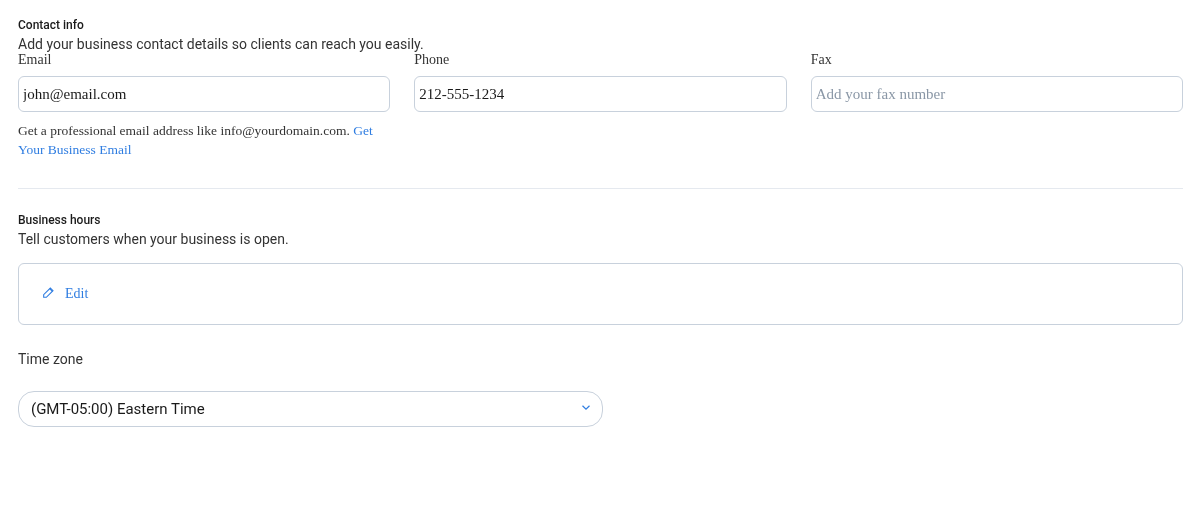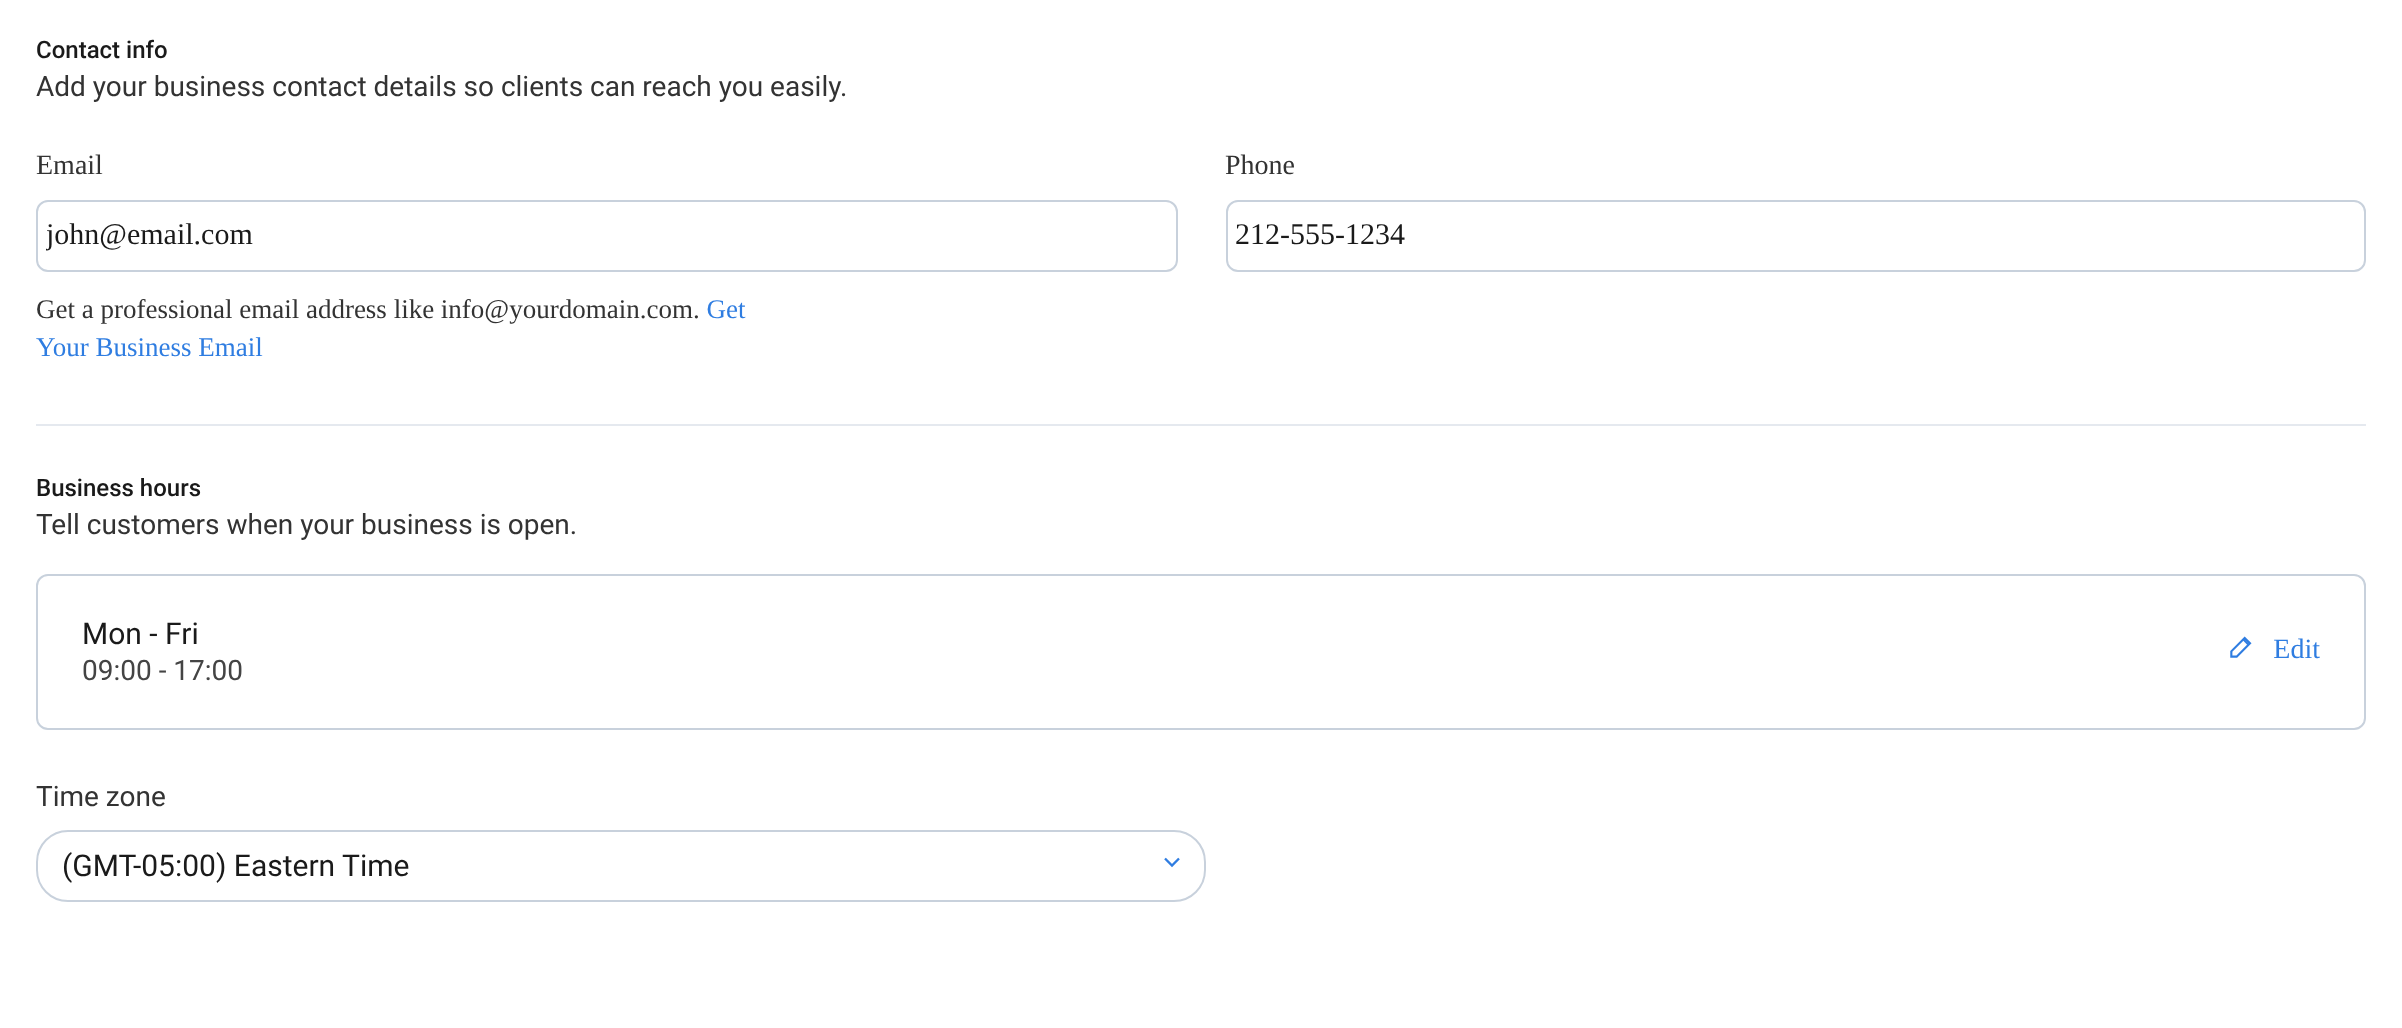--- a/index.html
+++ b/index.html
@@ -13,21 +13,20 @@
   }
   .section-title {
     font-size: 12px;
     font-weight: 500;
     color: #1a1a1a;
     margin-bottom: 4px;
   }
   .section-desc {
     font-size: 14px;
     color: #333;
-    margin-bottom: 24px;
   }
   .row {
     display: flex;
     gap: 24px;
     margin-bottom: 12px;
   }
   .field {
     flex: 1;
     display: flex;
     flex-direction: column;
@@ -133,47 +132,47 @@
       <div class="helper">
         <span>Get a professional email address like info@yourdomain.com. </span><a class="link">Get Your Business Email</a>
       </div>
     </div>
 
     <div class="field">
       <label class="field-label">Phone</label>
       <input class="text-input" type="text" value="212-555-1234" style="">
     </div>
 
+    <div class="field">
+      <label class="field-label">Fax</label>
+      <input class="text-input" type="text" placeholder="Add your fax number" style="">
+    </div>
   </div>
 </div>
 
 <hr class="divider">
 
 <div>
   <div class="section-title">Business hours</div>
   <div class="section-desc" style="margin-bottom:16px">Tell customers when your business is open.</div>
 
   <div class="hours-box">
-    <div class="hours-left">
-      <div class="hours-days">Mon - Fri</div>
-      <div class="hours-time">09:00 - 17:00</div>
-    </div>
     <button class="edit-btn">
       <span>
         <svg viewBox="0 0 24 24">
             <path d="M4 20h4l10-10-4-4L4 16v4z"></path>
             <path d="M13 7l4 4"></path>
           </svg>
       </span>
       <span>Edit</span>
     </button>
   </div>
 
   <div class="tz-block">
-    <div class="field-label" style="margin-bottom:8px">Time zone</div>
+    <div class="field-label" style="margin-bottom:24px">Time zone</div>
     <div class="select-wrap">
       <div class="select-input">(GMT-05:00) Eastern Time</div>
       <span class="chevron">
         <svg viewBox="0 0 24 24">
             <polyline points="6 9 12 15 18 9"></polyline>
           </svg>
       </span>
     </div>
   </div>
 </div>

